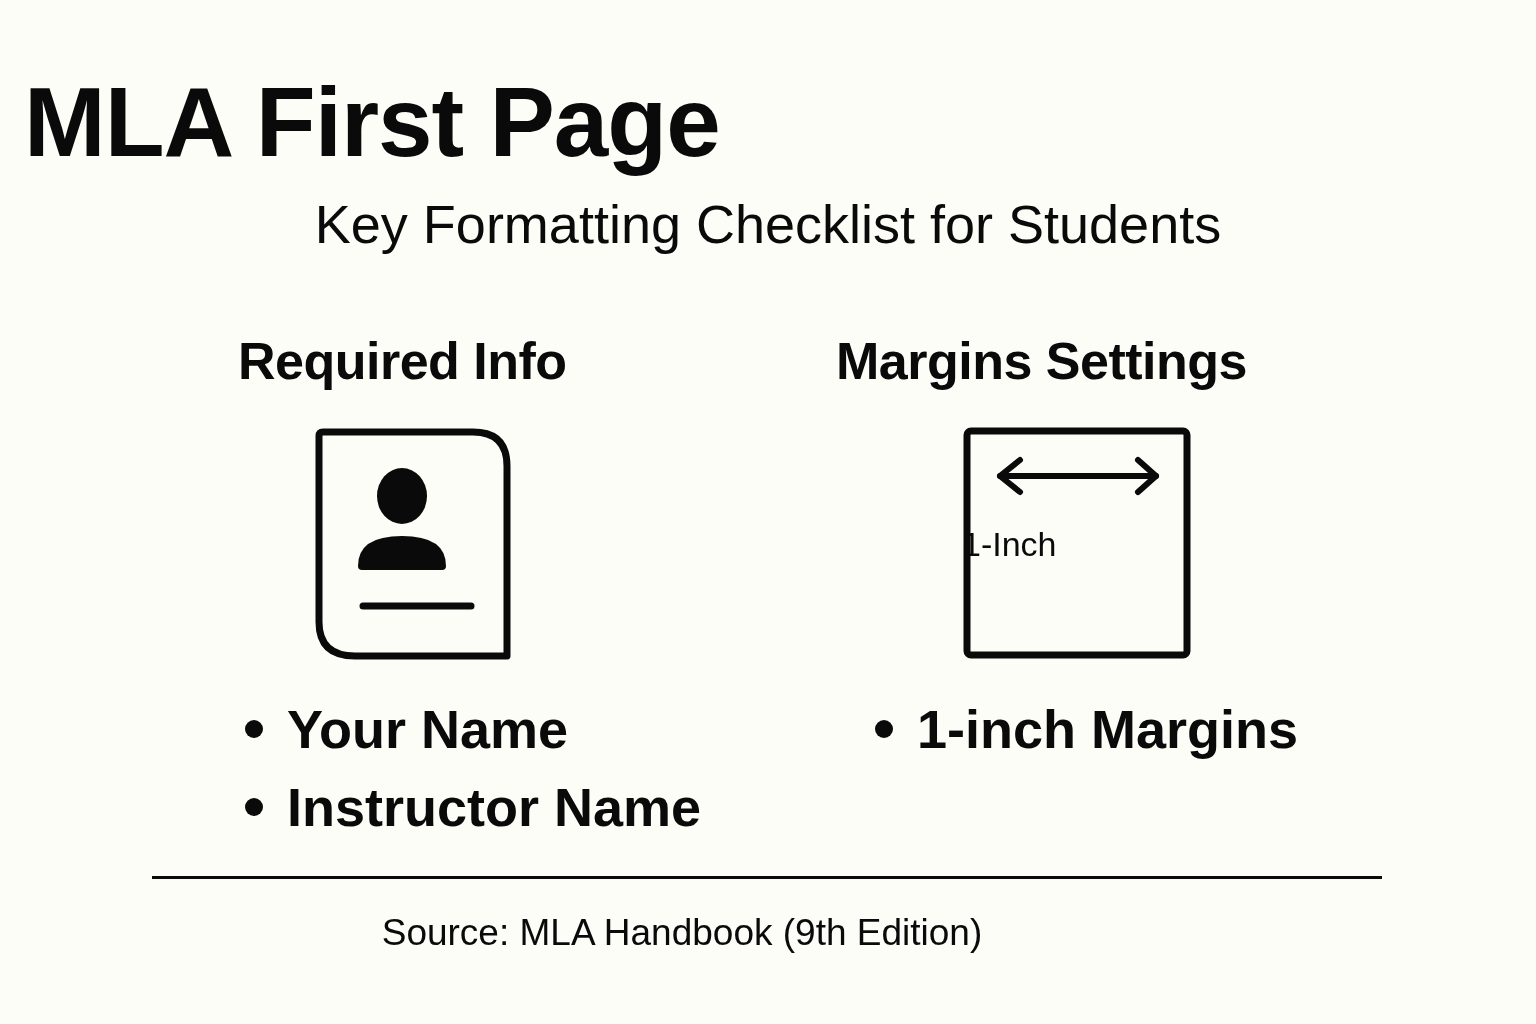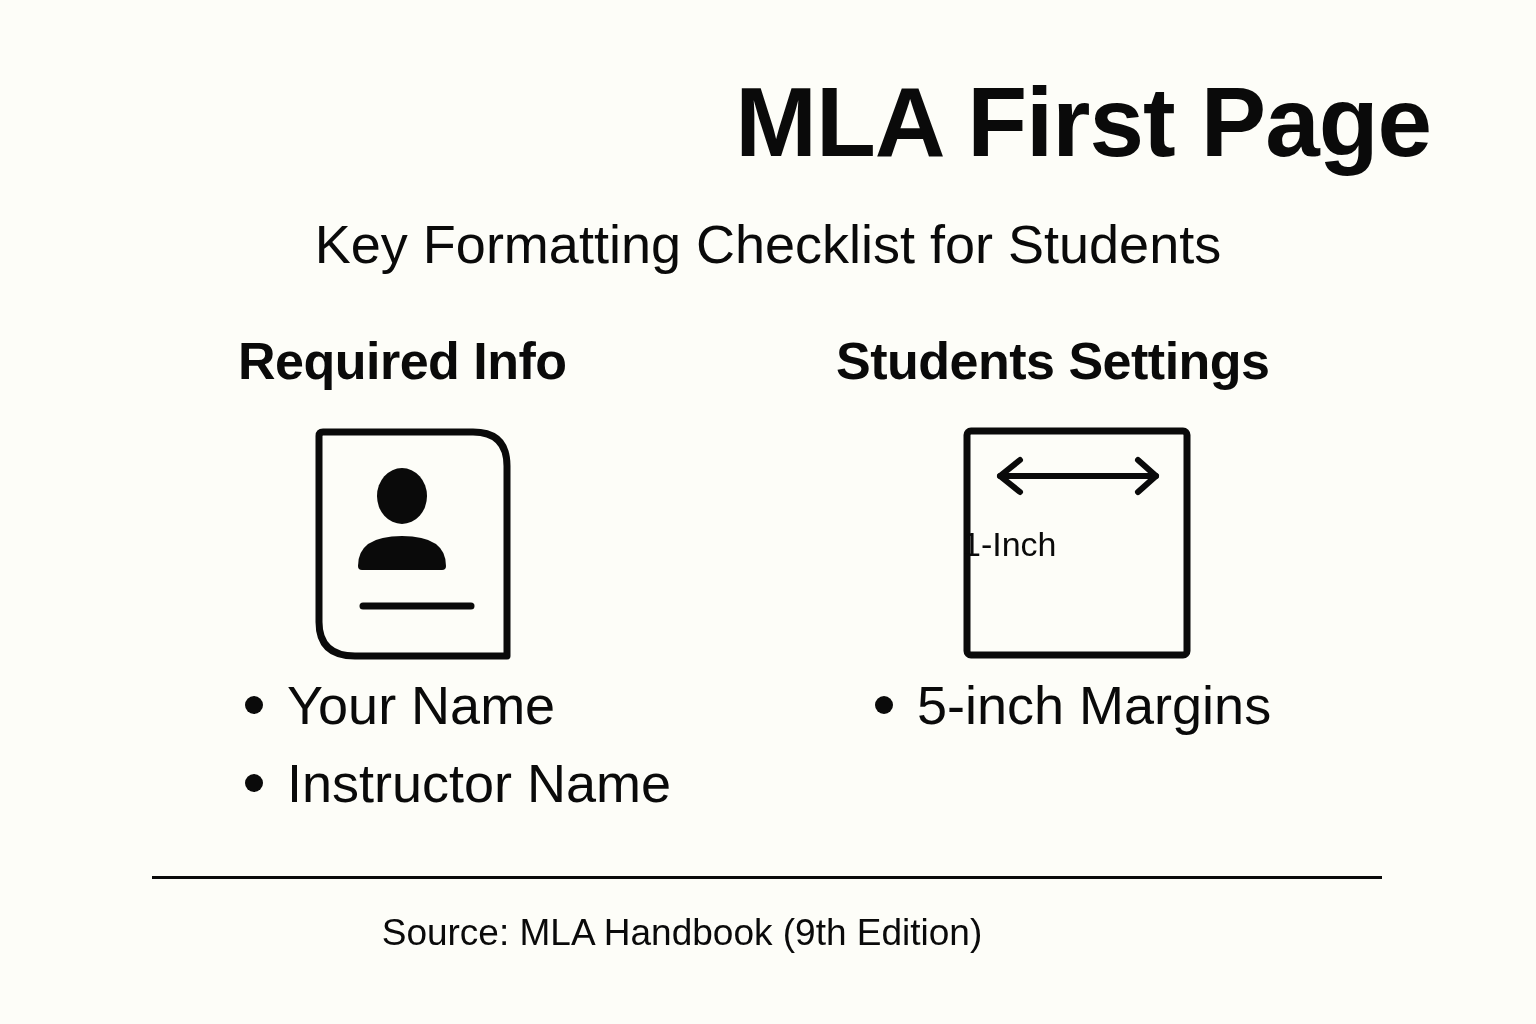--- a/index.html
+++ b/index.html
@@ -13,37 +13,37 @@
       color: #0a0a0a;
       font-family: "Liberation Sans", "DejaVu Sans", sans-serif;
       position: relative;
       overflow: hidden;
     }
     .title {
       position: absolute;
       left: 0;
       width: 1431px;
       top: 62px;
-      text-align: right;
+      text-align: left;
       font-size: 98px;
       font-weight: 600;
       letter-spacing: -1px;
       line-height: 120px;
       font-family: "Liberation Sans", "DejaVu Sans", sans-serif;
+      padding-left: 24px;
     }
     .subtitle {
       position: absolute;
       left: 0;
       width: 1536px;
       top: 192px;
       text-align: center;
       font-size: 54px;
       font-weight: 400;
       line-height: 64px;
-      margin-top: 20px;
     }
     .heading {
       position: absolute;
       top: 328px;
       font-size: 52px;
       font-weight: 700;
       line-height: 66px;
       letter-spacing: -0.5px;
     }
     .heading.left { left: 238px; text-align: right; }
@@ -69,24 +69,25 @@
       width: 240px;
       top: 522px;
       font-size: 34px;
       line-height: 44px;
       font-weight: 400;
     }
     .margins-label span { display: block; }
 
     .bullets {
       position: absolute;
-      top: 666px;
+      top: 690px;
       margin: 0;
       padding: 0;
       list-style: none;
+      font-weight: bold;
     }
     .bullets.left { left: 240px; }
     .bullets.right { left: 870px; }
     .bullets li {
       display: flex;
       align-items: center;
       font-size: 54px;
       line-height: 78px;
       height: 78px;
       white-space: nowrap;
@@ -139,35 +140,35 @@
   <li>
     <span class="bullet-dot"></span>
     <span>Your Name</span>
   </li>
   <li>
     <span class="bullet-dot"></span>
     <span>Instructor Name</span>
   </li>
 </ul>
 
-<div class="heading right">Students Settings</div>
+<div class="heading right">Margins Settings</div>
 
 <svg class="icon-margins" viewBox="0 0 230 234" xmlns="http://www.w3.org/2000/svg">
   <rect x="5" y="5" width="220" height="224" rx="4" ry="4" fill="none" stroke="#0a0a0a" stroke-width="7"></rect>
   <g stroke="#0a0a0a" stroke-width="6" stroke-linecap="round" stroke-linejoin="round" fill="none">
     <line x1="38" y1="50" x2="194" y2="50"></line>
     <polyline points="58,34 38,50 58,66"></polyline>
     <polyline points="176,34 194,50 176,66"></polyline>
   </g>
 </svg>
 <div class="margins-label">
   <span>1-Inch</span>
 </div>
 
 <ul class="bullets right">
   <li>
     <span class="bullet-dot"></span>
-    <span>5-inch Margins</span>
+    <span>1-inch Margins</span>
   </li>
 </ul>
 
 <div class="divider"></div>
 <div class="footer">Source: MLA Handbook (9th Edition)</div>
 
 </body></html>

